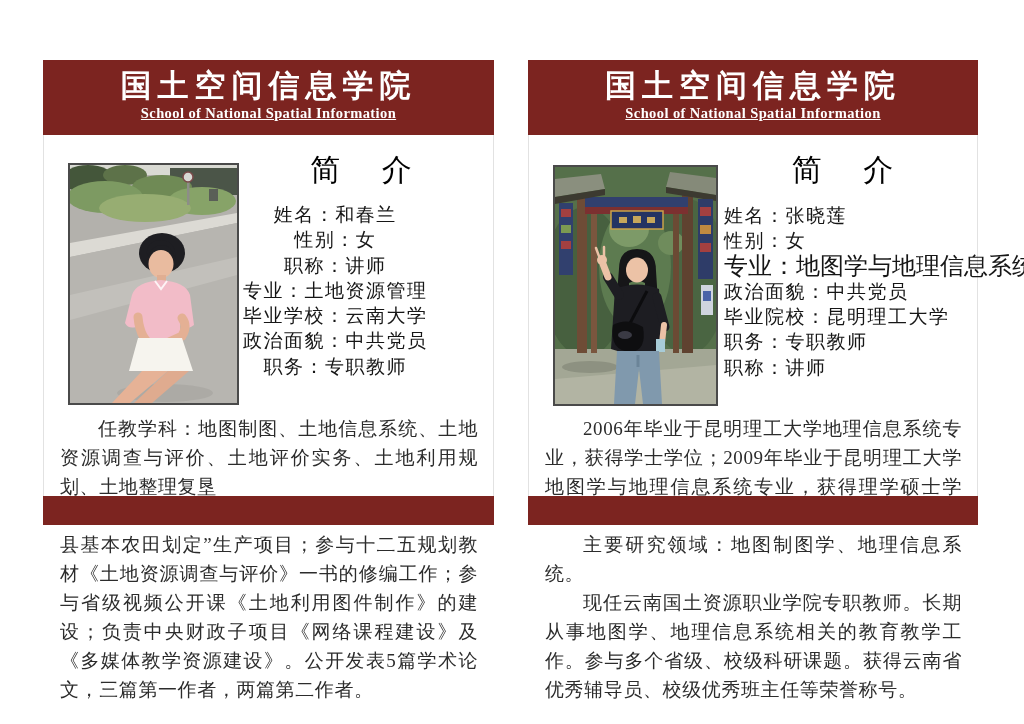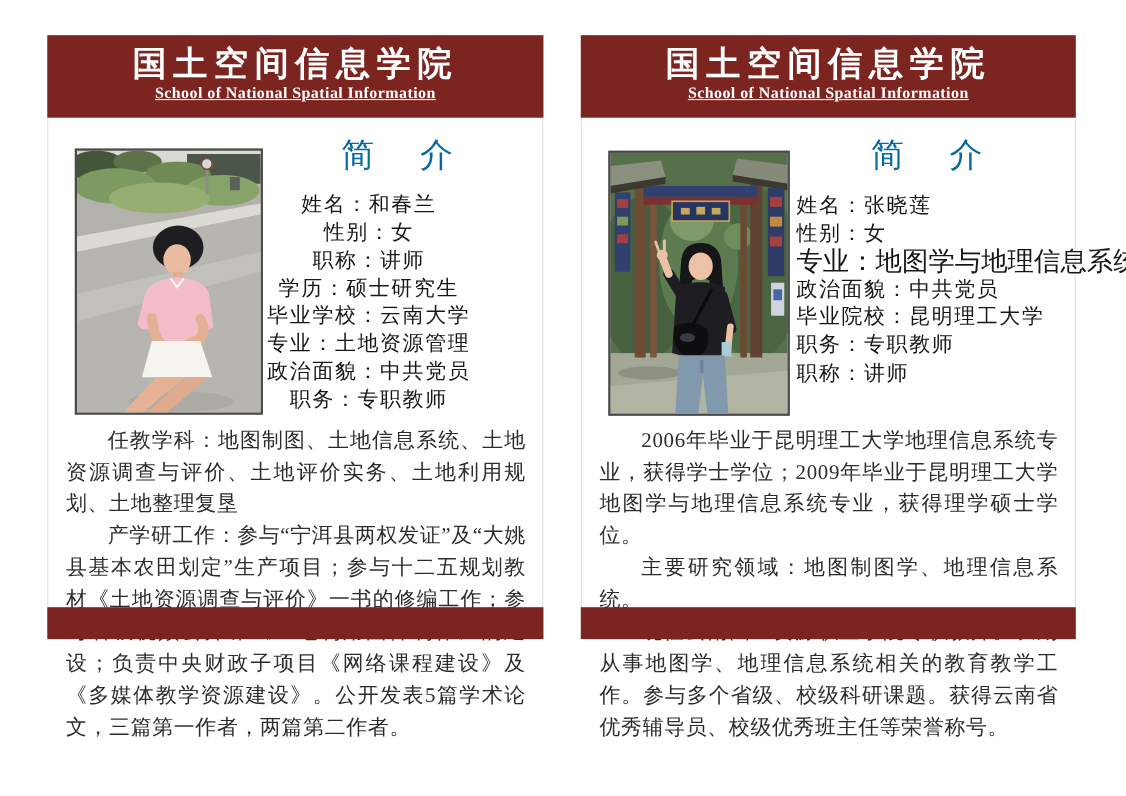--- a/index.html
+++ b/index.html
@@ -8,21 +8,21 @@
     --photo-border:#4a4a4a;
     --text-dark:#2c2c2c;
   }
   html,body{margin:0;padding:0;}
   body{
     width:1024px;height:724px;position:relative;overflow:hidden;
     background:#ffffff;
     font-family:"Liberation Serif","DejaVu Serif",serif;
   }
   .card{
-    position:absolute;top:32px;height:549px;background:#ffffff;
+    position:absolute;top:60px;height:465px;background:#ffffff;
     border:1px solid var(--card-border);box-sizing:border-box;
   }
   #card-1{left:43px;width:451px;}
   #card-2{left:528px;width:450px;}
 
   .band{
     position:absolute;left:-1px;right:-1px;top:-1px;height:75px;
     background:var(--brand-red);color:#ffffff;text-align:center;
   }
   .band-title{
@@ -38,21 +38,21 @@
   .photo{
     position:absolute;left:24px;top:102px;
     border:2px solid var(--photo-border);background:#b3b1ac;
   }
   #card-1 .photo{width:167px;height:238px;}
   #card-2 .photo{width:161px;height:237px;top:104px;}
   .photo svg{display:block;}
 
   .section-title{
     position:absolute;top:92px;right:6px;
-    font-size:30px;line-height:34px;color:#0369a1;
+    font-size:30px;line-height:34px;color:#000000;
     text-align:center;word-spacing:30px;letter-spacing:2px;white-space:nowrap;
   }
   #card-1 .section-title{left:193px;}
   #card-2 .section-title{left:187px;}
 
   .info{
     position:absolute;top:141px;color:#161616;
     font-size:19px;line-height:25.3px;letter-spacing:1.5px;
   }
   #card-1 .info{left:199px;text-align:center;}
@@ -112,23 +112,22 @@
       <polygon points="98,206 119,206 82,238 64,238" fill="#dfab8f"></polygon>
     </svg>
   </div>
 
   <div class="section-title">简 介</div>
 
   <div class="info">
     <div class="info-line">姓名：和春兰</div>
     <div class="info-line">性别：女</div>
     <div class="info-line">职称：讲师</div>
-    <div class="info-line">学历：硕士研究生</div>
+    <div class="info-line">专业：土地资源管理</div>
     <div class="info-line">毕业学校：云南大学</div>
-    <div class="info-line">专业：土地资源管理</div>
     <div class="info-line">政治面貌：中共党员</div>
     <div class="info-line">职务：专职教师</div>
   </div>
 
   <div class="bio">
     <p>任教学科：地图制图、土地信息系统、土地资源调查与评价、土地评价实务、土地利用规划、土地整理复垦</p>
     <p>产学研工作：参与“宁洱县两权发证”及“大姚县基本农田划定”生产项目；参与十二五规划教材《土地资源调查与评价》一书的修编工作；参与省级视频公开课《土地利用图件制作》的建设；负责中央财政子项目《网络课程建设》及《多媒体教学资源建设》。公开发表5篇学术论文，三篇第一作者，两篇第二作者。</p>
   </div>
 
   <div class="footer-band"></div>

